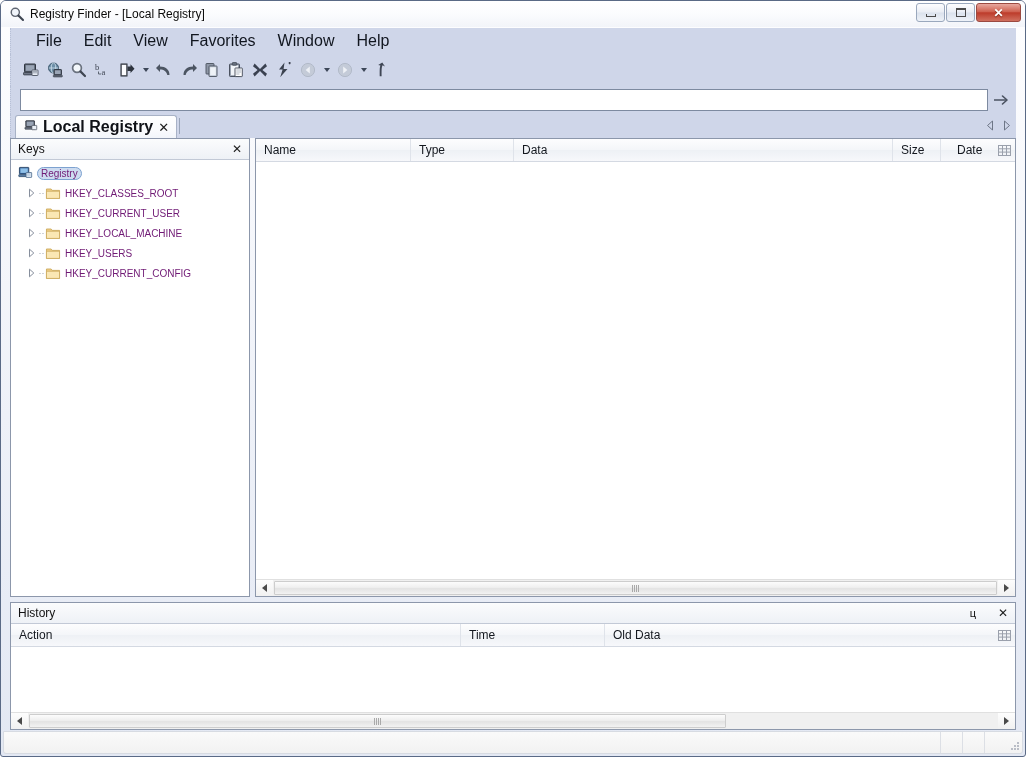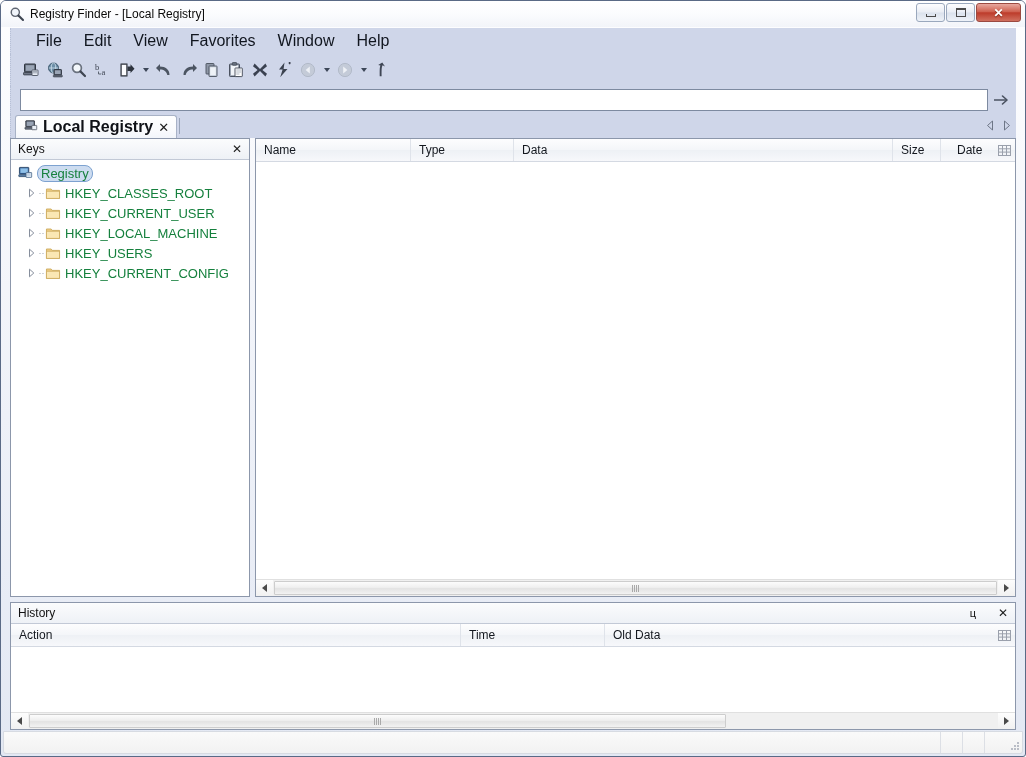--- a/index.html
+++ b/index.html
@@ -173,21 +173,21 @@
   .tree-row {
     display: flex; align-items: center; height: 20px;
     padding-left: 4px; cursor: default; white-space: nowrap;
   }
   .tree-row.root { padding-left: 6px; }
   .tree-row .expander {
     width: 13px; height: 20px; flex: none;
     display: flex; align-items: center; justify-content: center;
   }
   .dots { width: 7px; flex: none; text-align:center; color:#9aa0ab; font-size:9px; letter-spacing:0px; line-height:20px;}
-  .tree-label { font-size: 13px; color: #15803d; margin-left: 4px; border-radius: 8px; }
+  .tree-label { font-size: 10px; color: #701a75; margin-left: 4px; border-radius: 8px; }
   .tree-row.selected .tree-label {
     background: #cddcf0; border: 1px solid #7da2d0; padding: 0 3px; margin-left: 3px;
   }
   .folder-ico { width: 16px; height: 14px; flex: none; position: relative; }
 
   
   #vsplit { width: 5px; flex: none; background: transparent; cursor: default;}
 
   
   #list-panel {

